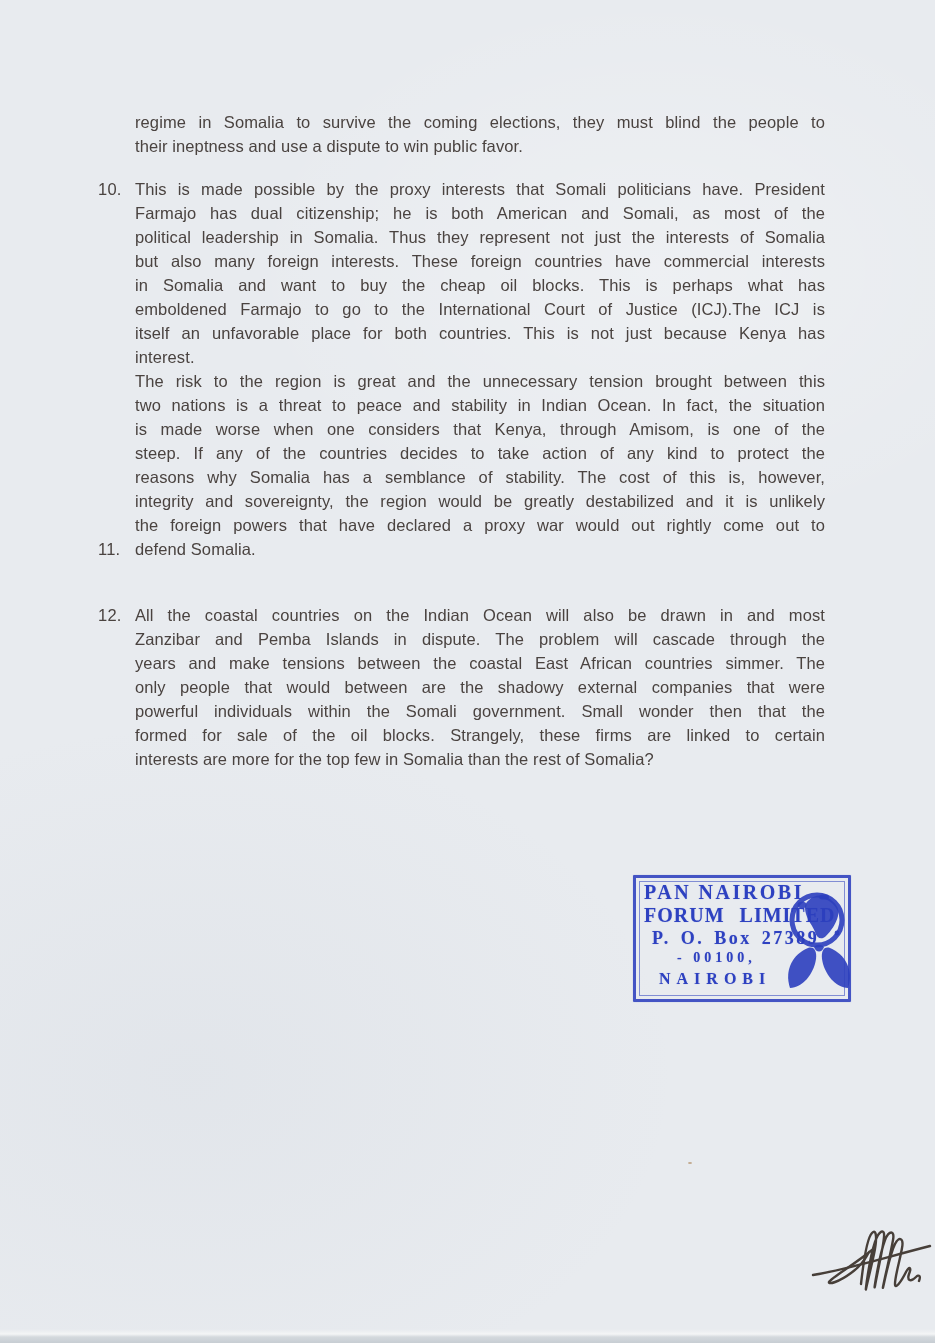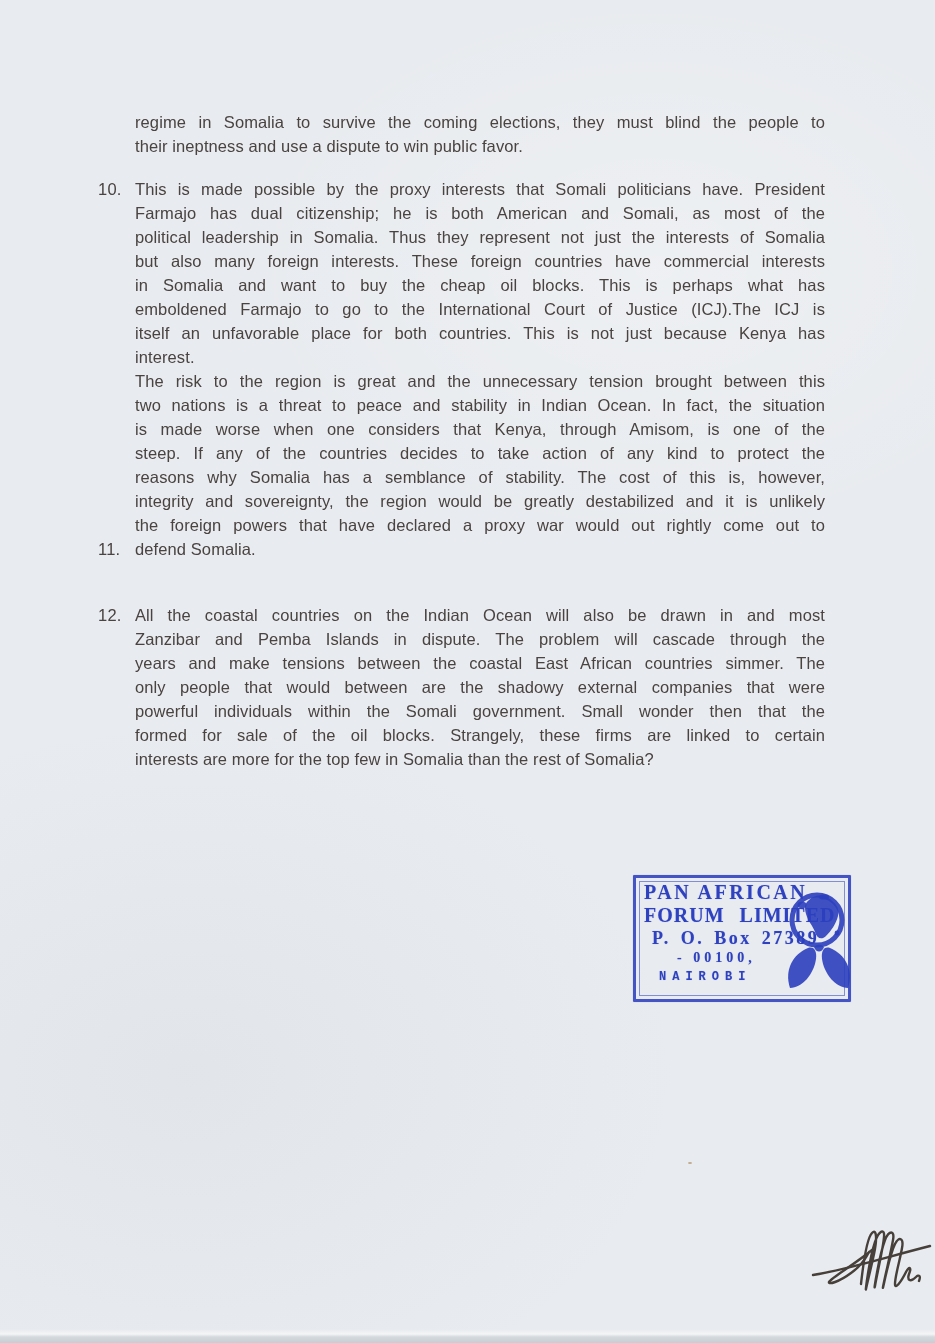--- a/index.html
+++ b/index.html
@@ -72,21 +72,21 @@
     white-space: nowrap;
     font-family: "Liberation Serif", serif;
     font-weight: bold;
     color: rgba(35, 55, 190, 0.92);
     text-shadow: 0 0 1px rgba(44,63,190,0.35);
   }
   .stamp .s1 { left: 11px; top: 6px;  font-size: 20px; letter-spacing: 2.5px; }
   .stamp .s2 { left: 11px; top: 29px; font-size: 20px; letter-spacing: 1px; word-spacing: 9px; }
   .stamp .s3 { left: 19px;  top: 53px; font-size: 18px; letter-spacing: 2.5px; word-spacing: 3px; }
   .stamp .s4 { left: 44px; top: 75px; font-size: 14px; letter-spacing: 4px; }
-  .stamp .s5 { left: 26px; top: 95px; font-size: 12px; letter-spacing: 6px; font-family: Liberation Mono, monospace; }
+  .stamp .s5 { left: 26px; top: 95px; font-size: 16px; letter-spacing: 6px; }
   .stamp svg { position: absolute; inset: 0; overflow: visible; }
 
   
   .signature {
     position: absolute;
     left: 803px;
     top: 1226px;
     width: 132px;
     height: 78px;
   }
@@ -160,21 +160,21 @@
           <div class="line">powerful individuals within the Somali government. Small wonder then that the</div>
           <div class="line">formed for sale of the oil blocks. Strangely, these firms are linked to certain</div>
           <div class="line last">interests are more for the top few in Somalia than the rest of Somalia?</div>
         </div>
       </div>
     </div>
 
   <div class="stamp">
     <div class="outer-border"></div>
     <div class="inner-border"></div>
-    <div class="s-line s1">PAN AFRICAN</div>
+    <div class="s-line s1">PAN NAIROBI</div>
     <div class="s-line s2">FORUM LIMITED</div>
     <div class="s-line s3">P. O. Box 27389</div>
     <div class="s-line s4">- 00100,</div>
     <div class="s-line s5">NAIROBI</div>
     <svg viewBox="0 0 218 127">
       <g fill="none" stroke="rgba(44,63,190,0.9)">
         <circle cx="184" cy="45" r="25" stroke-width="5"></circle>
       </g>
       <g fill="rgba(44,63,190,0.9)" stroke="none">
         <path d="M176,25 C181,20 189,19 195,23 C202,27 207,33 205,41 C203,49 198,56 193,61 C189,65 184,64 182,57 C180,51 175,46 173,39 C171,32 172,28 176,25 Z"></path>

